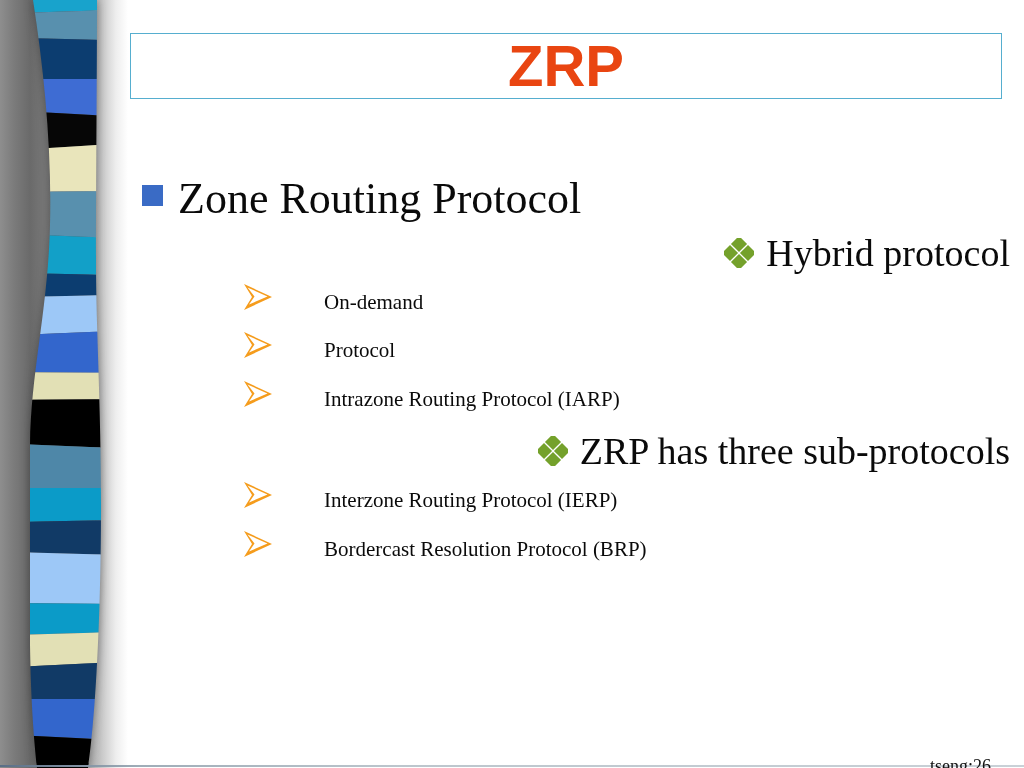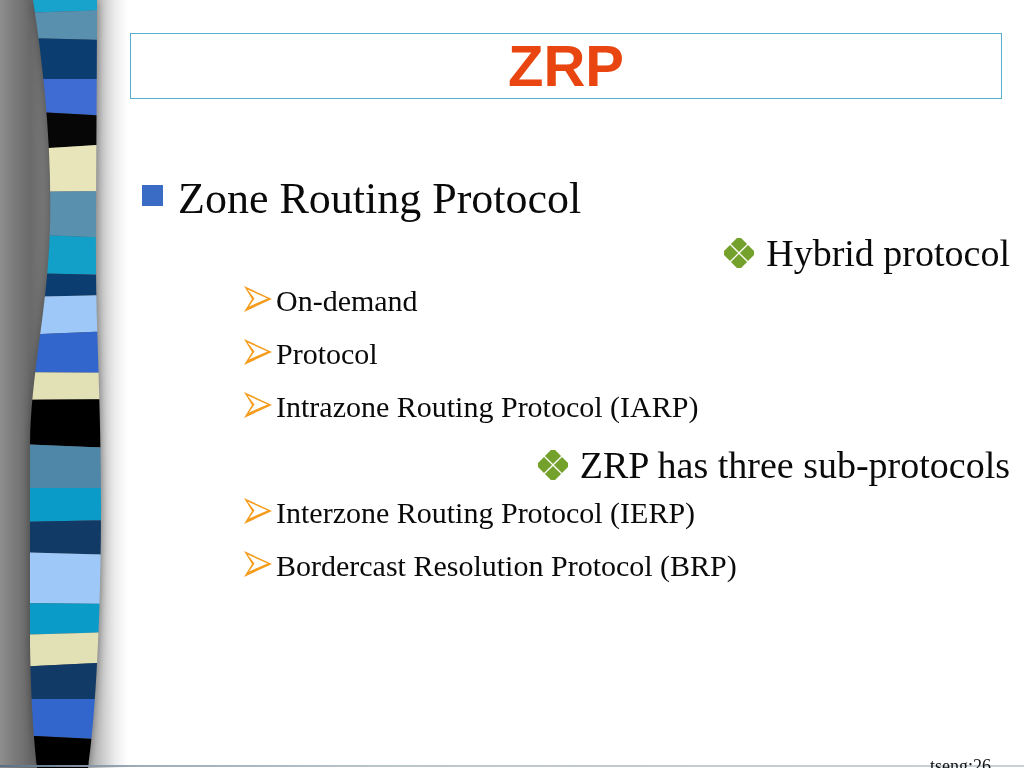--- a/index.html
+++ b/index.html
@@ -34,21 +34,21 @@
     margin:0;font-size:58px;line-height:1;font-weight:bold;
     color:var(--title-text,#e94511);
     font-family:Liberation Sans, sans-serif;
     letter-spacing:0px;
   }
   
   .content{position:absolute;left:0;top:128px;width:1010px;margin-top:44px;}
   .row{display:flex;align-items:baseline;color:var(--body-text,#0a0a0a);white-space:nowrap;}
   .row.l1{font-size:44px;line-height:1.22;margin-left:142px;margin-bottom:4px;}
   .row.l2{font-size:38px;line-height:1.26;margin-left:190px;margin-bottom:4px;justify-content:flex-end;}
-  .row.l3{font-size:30px;line-height:1.28;margin-left:244px;margin-bottom:15px;}
+  .row.l3{font-size:21px;line-height:1.28;margin-left:244px;margin-bottom:15px;gap:48px;}
   .b1{
     width:21px;height:21px;flex:0 0 21px;display:inline-block;
     background:var(--bullet-square,#3a6bc5);
     margin-right:15px;transform:translateY(-3px);align-self:center;
   }
   .b2{flex:0 0 auto;margin-right:12px;transform:translateY(2px);}
   .b3{flex:0 0 auto;margin-right:3px;transform:translateY(2px);}
   
   .slide-number{
     position:absolute;right:33px;top:756px;

